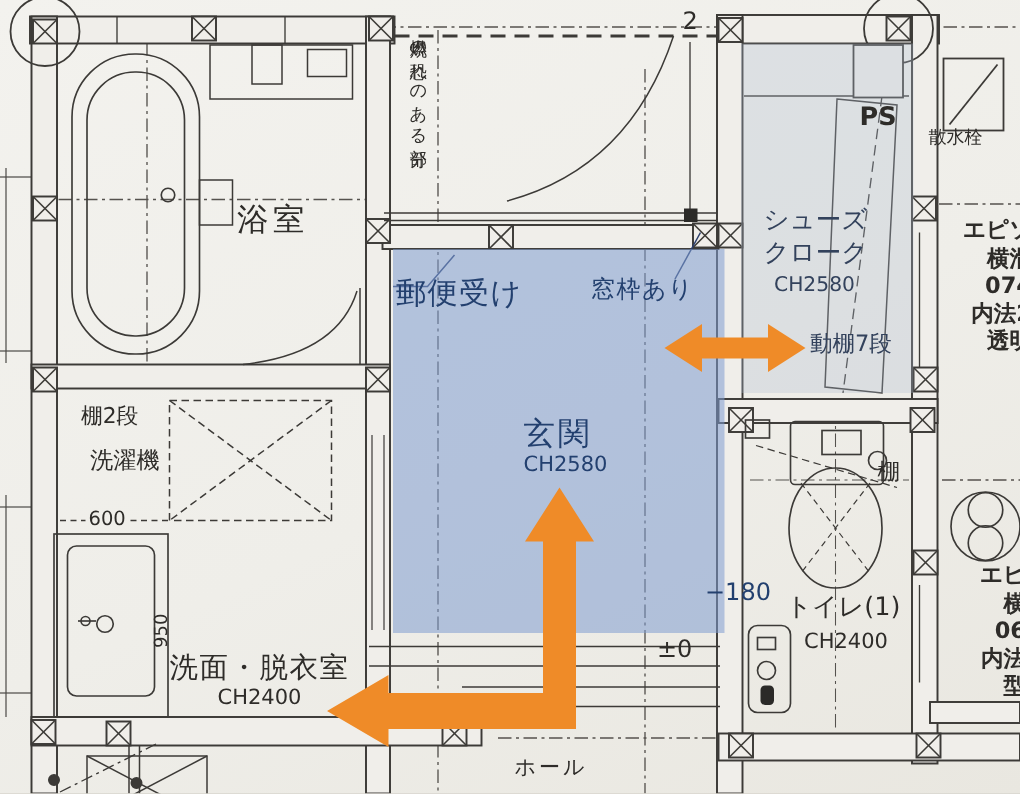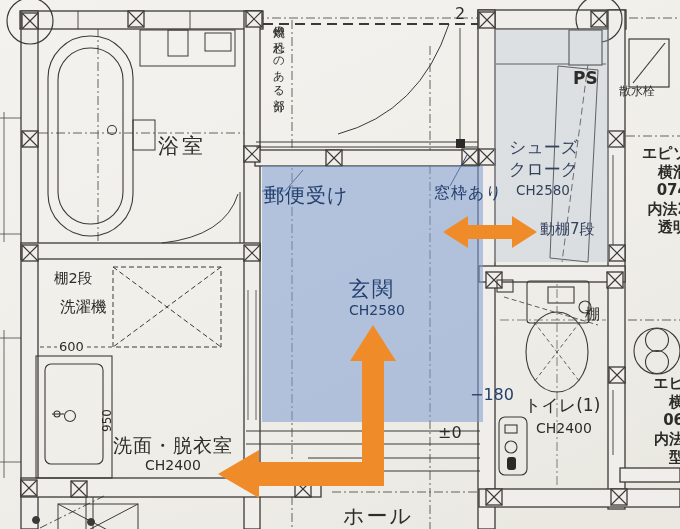--- a/index.html
+++ b/index.html
@@ -219,32 +219,32 @@
   <path d="M373,325 L396,361 L384,361 L384,486 L259,486 L259,498 L218,474 L259,450 L259,462 L362,462 L362,361 L350,361 Z" fill="#ef8b28"></path>
 </svg>
 
 <div class="lbl" style="left:158px;top:135px;font-size:21px;letter-spacing:3px;">浴室</div>
 <div class="lbl vtext" style="left:272px;top:17px;height:132px;font-size:11.5px;">燃焼の恐れのある部分</div>
 <div class="lbl" style="left:455px;top:5px;font-size:16px;">2</div>
 <div class="lbl bold" style="left:573px;top:37px;font-size:17px;margin-top:32px;">PS</div>
 <div class="lbl" style="left:619px;top:85px;font-size:12px;">散水栓</div>
 
 <div class="lbl navy" style="left:264px;top:184px;font-size:20px;letter-spacing:1px;">郵便受け</div>
-<div class="lbl navy" style="left:394px;top:184px;font-size:16px;letter-spacing:1px;margin-left:40px;">窓枠あり</div>
+<div class="lbl navy" style="left:394px;top:184px;font-size:16px;letter-spacing:1px;">窓枠あり</div>
 
 <div class="lbl slate" style="left:509px;top:138px;font-size:17px;">シューズ</div>
 <div class="lbl slate" style="left:509px;top:160px;font-size:17px;">クローク</div>
 <div class="lbl slate" style="left:516px;top:183px;font-size:13.5px;">CH2580</div>
 <div class="lbl slate" style="left:540px;top:221px;font-size:15px;">動棚7段</div>
 
 <div class="lbl navy" style="left:349px;top:278px;font-size:21px;letter-spacing:2px;">玄関</div>
 <div class="lbl navy" style="left:349px;top:303px;font-size:14px;">CH2580</div>
 <div class="lbl navy" style="left:424px;top:386px;font-size:16px;margin-left:46px;">−180</div>
 <div class="lbl" style="left:438px;top:424px;font-size:16px;">±0</div>
-<div class="lbl" style="left:343px;top:505px;font-size:21px;letter-spacing:2px;">ホール</div>
+<div class="lbl" style="left:343px;top:505px;font-size:14px;letter-spacing:2px;">ホール</div>
 
 <div class="lbl" style="left:524px;top:396px;font-size:17px;">トイレ(1)</div>
 <div class="lbl" style="left:536px;top:421px;font-size:14px;">CH2400</div>
 <div class="lbl" style="left:585px;top:306px;font-size:15px;">棚</div>
 
 <div class="lbl" style="left:40px;top:270px;font-size:14.5px;padding-left:14px;">棚2段</div>
 <div class="lbl" style="left:60px;top:299px;font-size:15.5px;">洗濯機</div>
 <div class="lbl" style="left:59px;top:340px;font-size:13px;">600</div>
 <div class="lbl" style="left:101px;top:432px;font-size:12px;transform:rotate(-90deg);transform-origin:0 0;">950</div>
 <div class="lbl" style="left:113px;top:435px;font-size:19px;letter-spacing:1px;">洗面・脱衣室</div>

